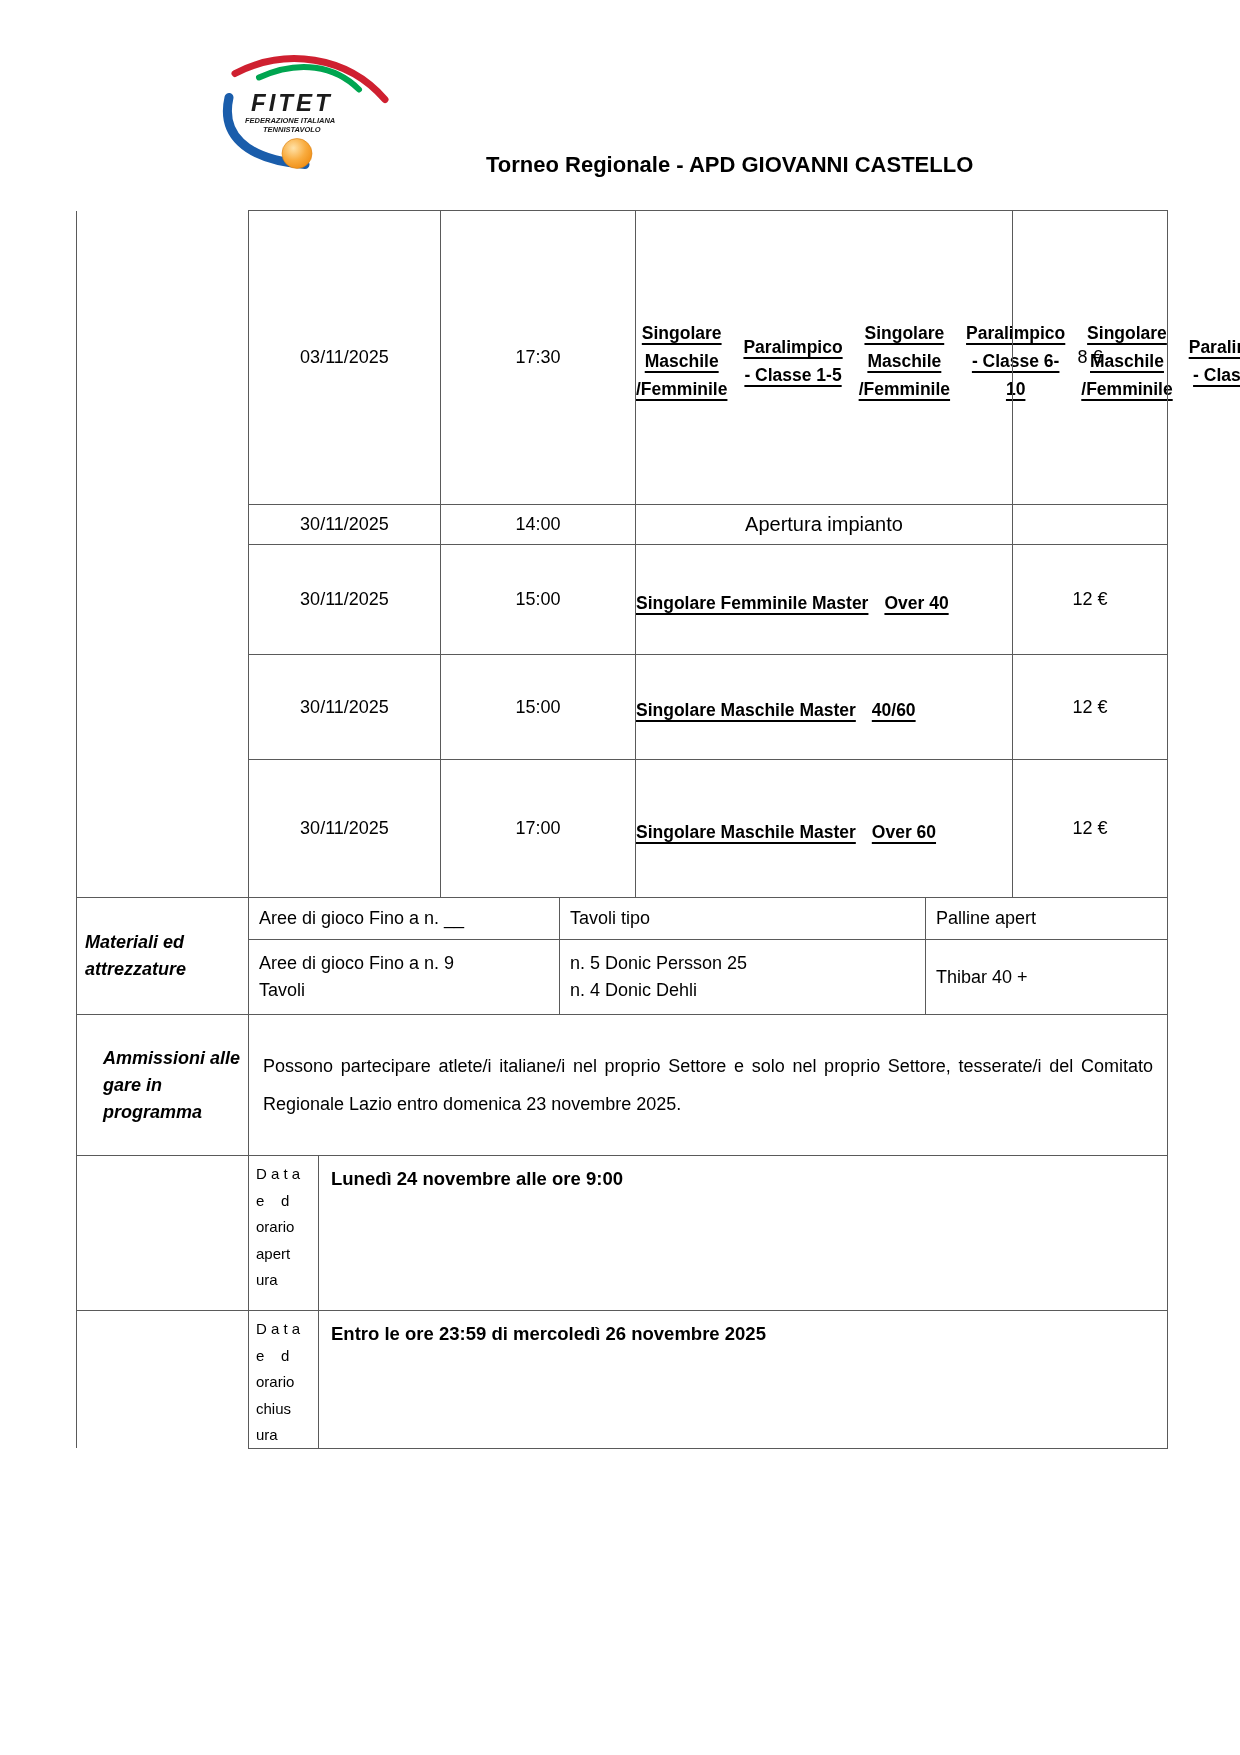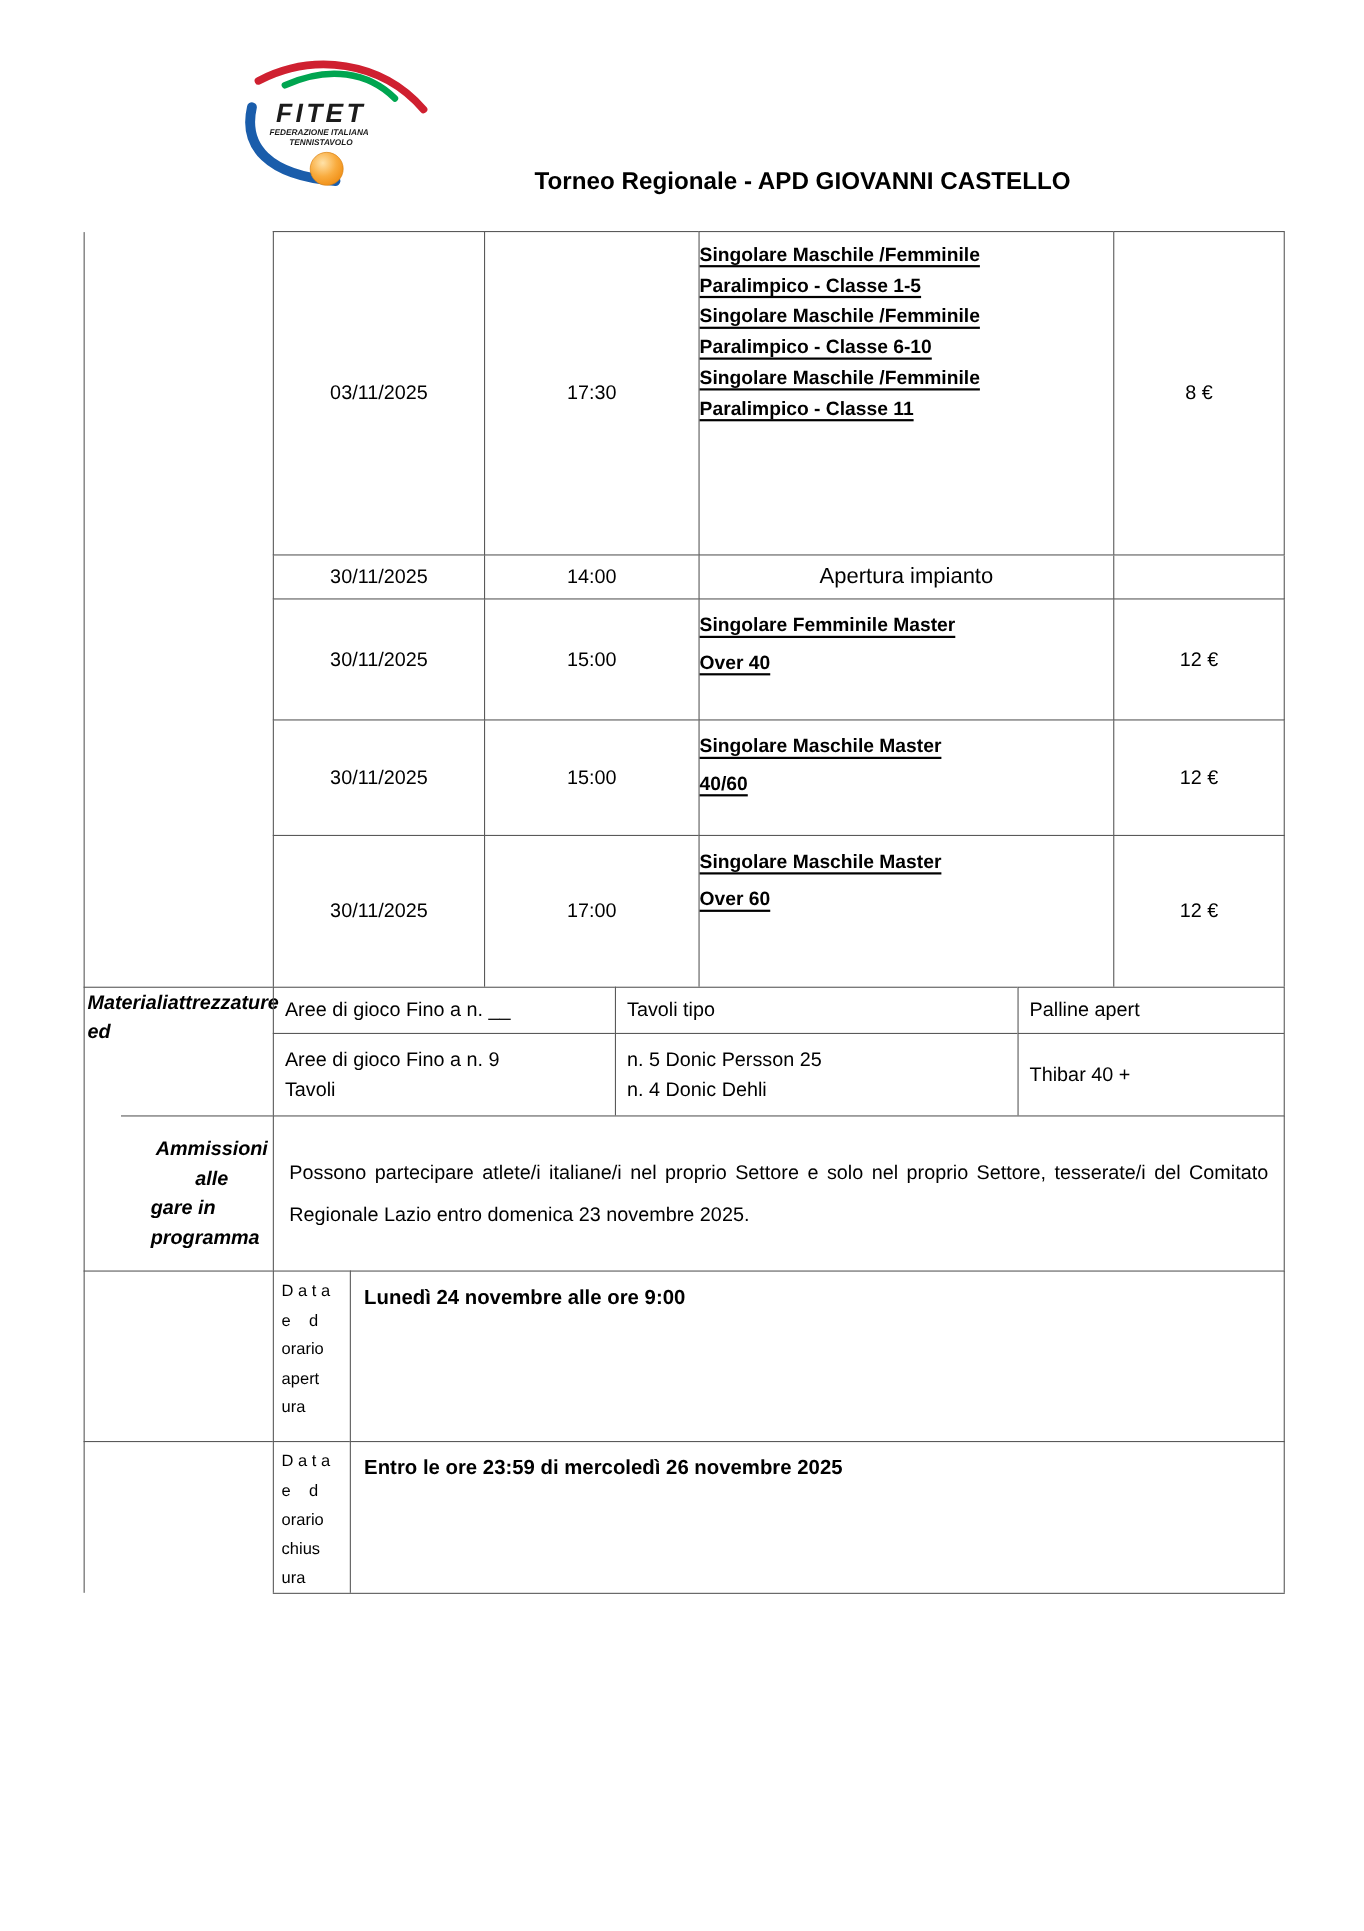--- a/index.html
+++ b/index.html
@@ -16,41 +16,41 @@
   .c{box-sizing:border-box;display:flex;align-items:center;justify-content:center;
      text-align:center;font-size:18px;line-height:27px;}
   .bt{border-top:1px solid var(--bc);}  .bb{border-bottom:1px solid var(--bc);}
   .bl{border-left:1px solid var(--bc);} .br{border-right:1px solid var(--bc);}
   .left{justify-content:flex-start;text-align:left;}
 
   
   .schedule{left:248px;top:210px;width:920px;height:687px;display:grid;
             grid-template-columns:192px 195px 377px 156px;
             grid-template-rows:295px 40px 110px 105px 137px;}
-  .events{flex-direction:column;justify-content:flex-start;align-items:flex-start;padding-top:6px;}
+  .events{flex-direction:row;justify-content:flex-start;align-items:center;padding-top:6px;gap:16px;}
   .ev{font-weight:bold;text-align:center;}
   .ev span{text-decoration:underline;text-decoration-thickness:2px;text-underline-offset:4px;}
   .lh28 .ev{line-height:28px;font-size:17.5px;}
   .lh34 .ev{line-height:34px;font-size:17.5px;}
   .plainev{font-weight:normal;font-size:20px;}
 
   
   .materials{left:76px;top:897px;width:1092px;height:117px;display:grid;
              grid-template-columns:172px 311px 366px 243px;
              grid-template-rows:43px 74px;}
-  .mat-label{grid-row:1/3;flex-direction:row;align-items:flex-start;justify-content:center;
+  .mat-label{grid-row:1/3;flex-direction:column;align-items:flex-start;justify-content:center;
              padding-left:9px;font-weight:bold;font-style:italic;text-align:left;}
   .mat-cell{flex-direction:column;align-items:flex-start;justify-content:center;
             padding-left:10px;text-align:left;}
 
   
   .admissions{left:76px;top:1014px;width:1092px;height:141px;display:grid;
               grid-template-columns:172px 920px;grid-template-rows:141px;}
   .adm-label{flex-direction:column;align-items:flex-start;justify-content:center;
-             padding-left:27px;font-weight:bold;font-style:italic;text-align:center;margin-left:34px;}
+             padding-left:27px;font-weight:bold;font-style:italic;text-align:center;}
   .adm-text{padding:0 14px;}
   .adm-text .just{width:100%;text-align:justify;line-height:38px;font-size:18px;}
 
   
   .reg{left:76px;width:1092px;display:grid;grid-template-columns:172px 70px 850px;}
   .reg.open{top:1155px;height:155px;grid-template-rows:155px;}
   .reg.close{top:1310px;height:138px;grid-template-rows:138px;}
   .reg-label{flex-direction:column;align-items:flex-start;justify-content:flex-start;
              padding:5px 5px 0 7px;font-size:15px;line-height:26.5px;text-align:right;}
   .reg-value{align-items:flex-start;justify-content:flex-start;text-align:left;

